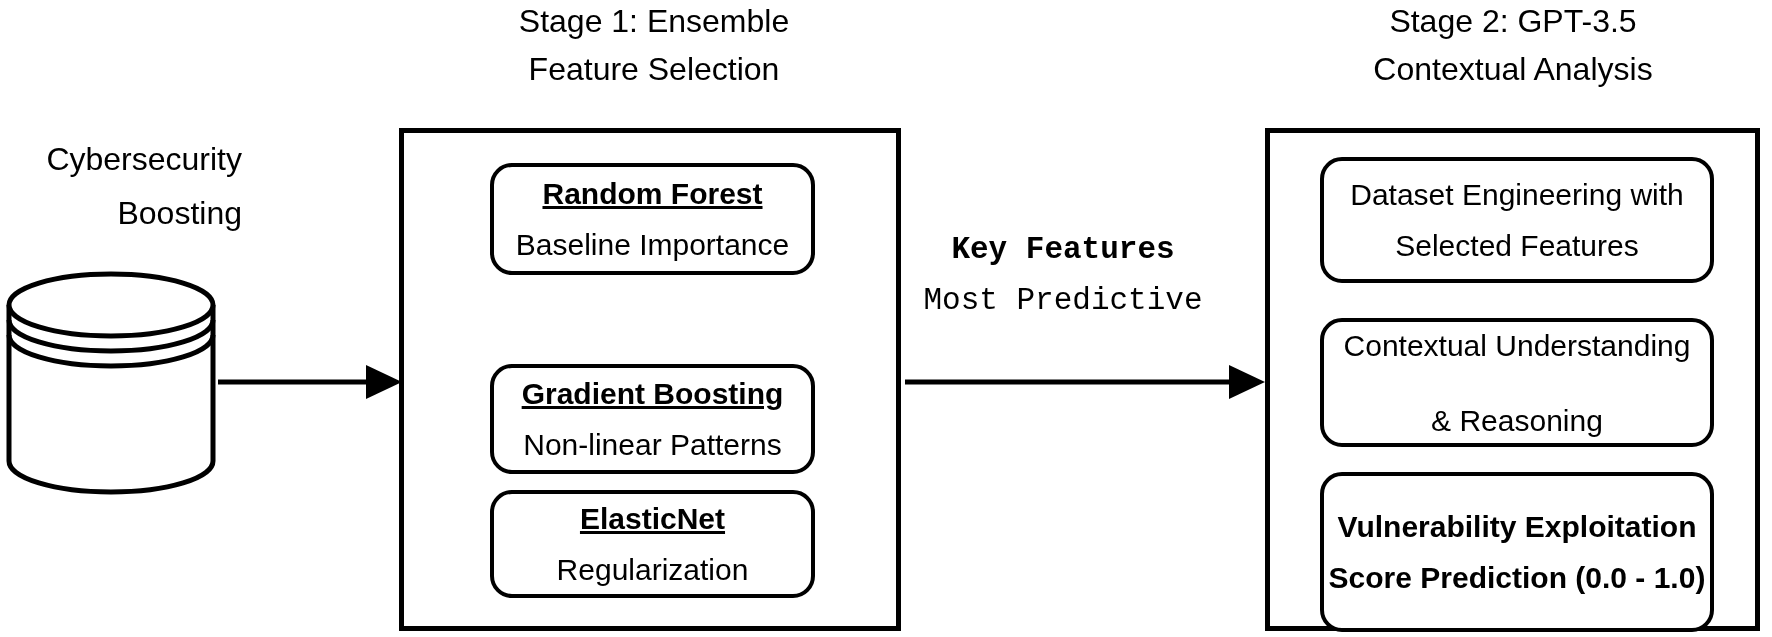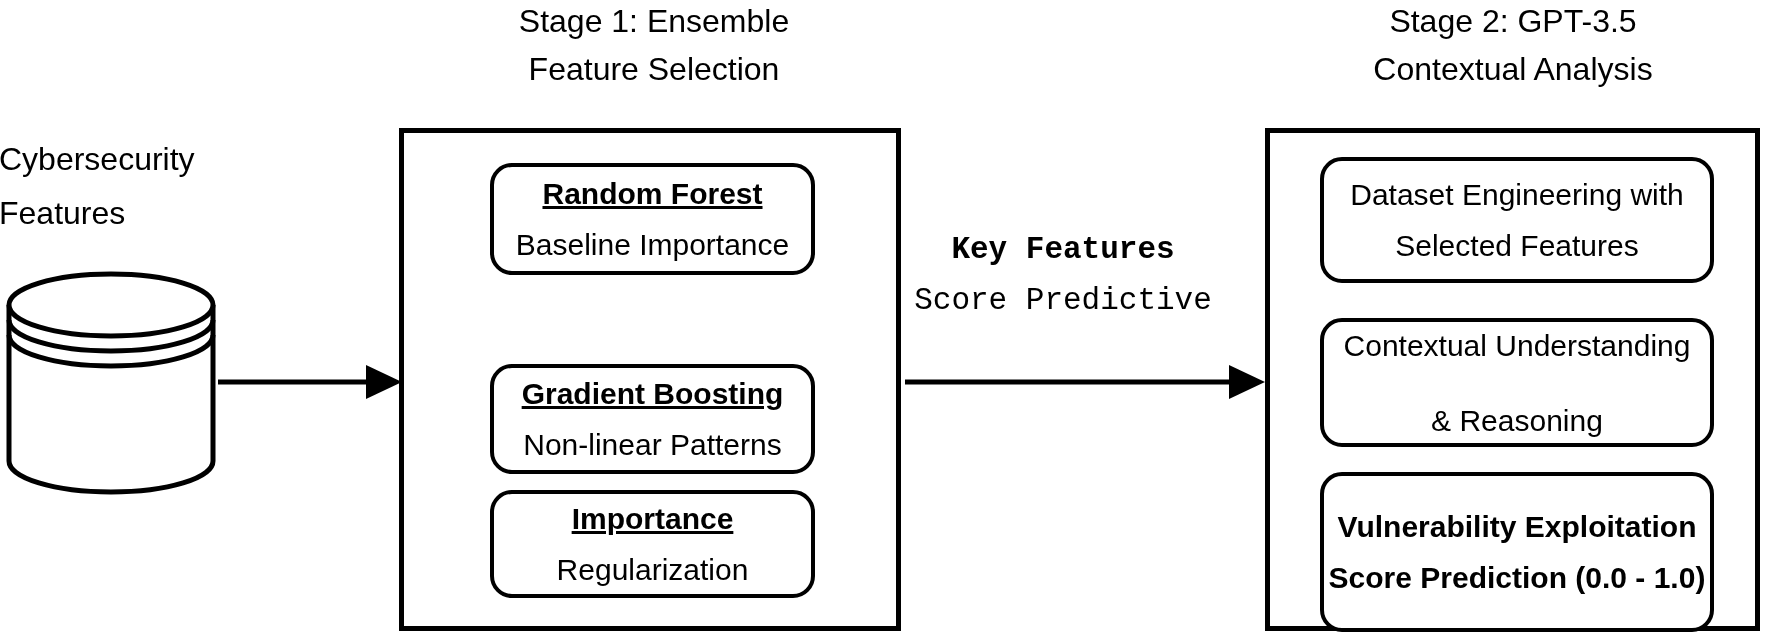--- a/index.html
+++ b/index.html
@@ -23,21 +23,22 @@
     white-space: nowrap;
   }
   .stage-title span, .multiline span { display: block; }
   .dataset-label {
     position: absolute;
     left: -1px;
     top: 132px;
     width: 224px;
     font-size: 32px;
     line-height: 54px;
-    text-align: left;
+    text-align: right;
+    padding-left: 19px;
   }
   .transfer-label {
     position: absolute;
     left: 883px;
     top: 224px;
     width: 360px;
     font-size: 31px;
     line-height: 51px;
     text-align: center;
     white-space: nowrap;
@@ -72,21 +73,21 @@
   .s2node { left: 1320px; width: 394px; }
   svg { display: block; }
 </style>
 </head>
 <body>
 
 <div class="canvas">
 
   <div class="dataset-label multiline">
     <span>Cybersecurity</span>
-    <span>Features</span>
+    <span>Boosting</span>
   </div>
 
   <svg class="abs" style="left:4px; top:269px;" width="214" height="228" viewBox="0 0 214 228">
     <path d="M 5 36 L 5 192 A 102 31 0 0 0 209 192 L 209 36" fill="#ffffff" stroke="#000000" stroke-width="5"></path>
     <ellipse cx="107" cy="36" rx="102" ry="31" fill="#ffffff" stroke="#000000" stroke-width="5"></ellipse>
     <path d="M 5 51 A 102 31 0 0 0 209 51" fill="none" stroke="#000000" stroke-width="5"></path>
     <path d="M 5 66 A 102 31 0 0 0 209 66" fill="none" stroke="#000000" stroke-width="5"></path>
   </svg>
 
   <svg class="abs" style="left:218px; top:362px;" width="184" height="40" viewBox="0 0 184 40">
@@ -103,27 +104,27 @@
 
   <div class="node s1node" style="top:163px; height:112px;">
     <span class="bold">Random Forest</span>
     <span>Baseline Importance</span>
   </div>
   <div class="node s1node" style="top:327px; height:110px;margin-top:37px;">
     <span class="bold">Gradient Boosting</span>
     <span>Non-linear Patterns</span>
   </div>
   <div class="node s1node" style="top:490px; height:108px;">
-    <span class="bold">Importance</span>
+    <span class="bold">ElasticNet</span>
     <span>Regularization</span>
   </div>
 
   <div class="transfer-label multiline">
     <span class="bold">Key Features</span>
-    <span>Score Predictive</span>
+    <span>Most Predictive</span>
   </div>
 
   <svg class="abs" style="left:905px; top:362px;" width="360" height="40" viewBox="0 0 360 40">
     <line x1="0" y1="20" x2="328" y2="20" stroke="#000000" stroke-width="5"></line>
     <polygon points="324,3 360,20 324,37" fill="#000000"></polygon>
   </svg>
 
   <div class="stage-title multiline" style="left:1313px;">
     <span>Stage 2: GPT-3.5</span>
     <span>Contextual Analysis</span>

